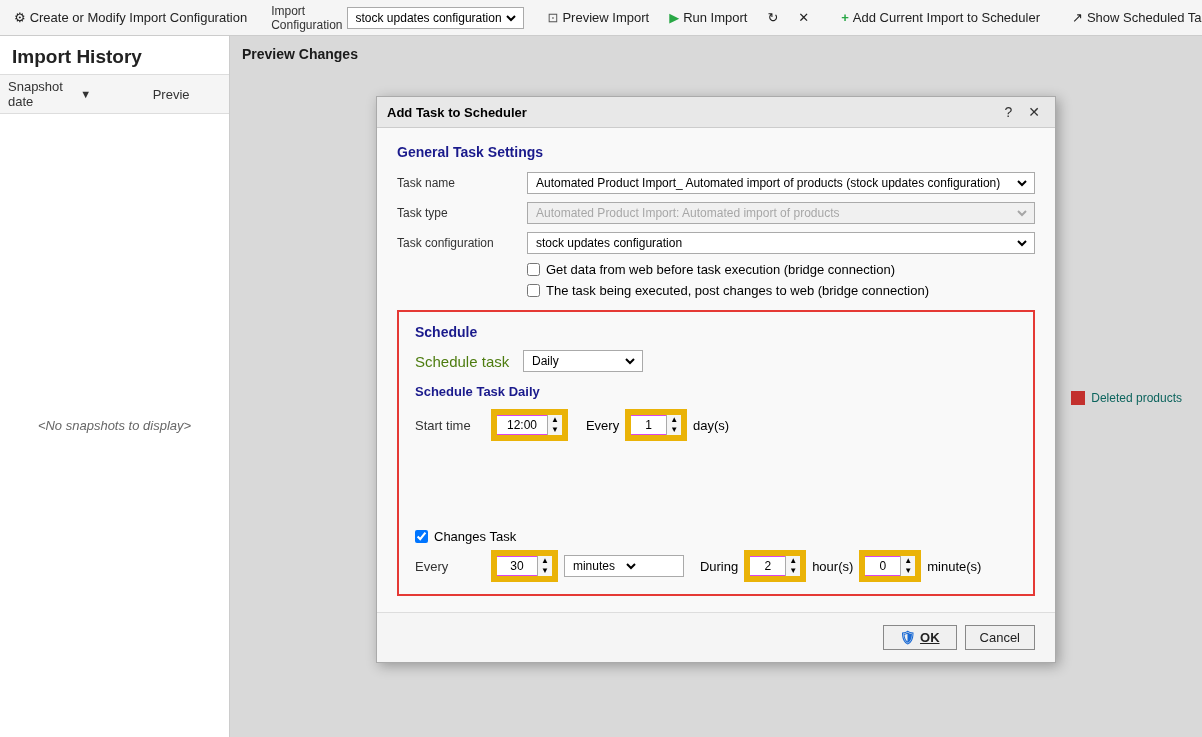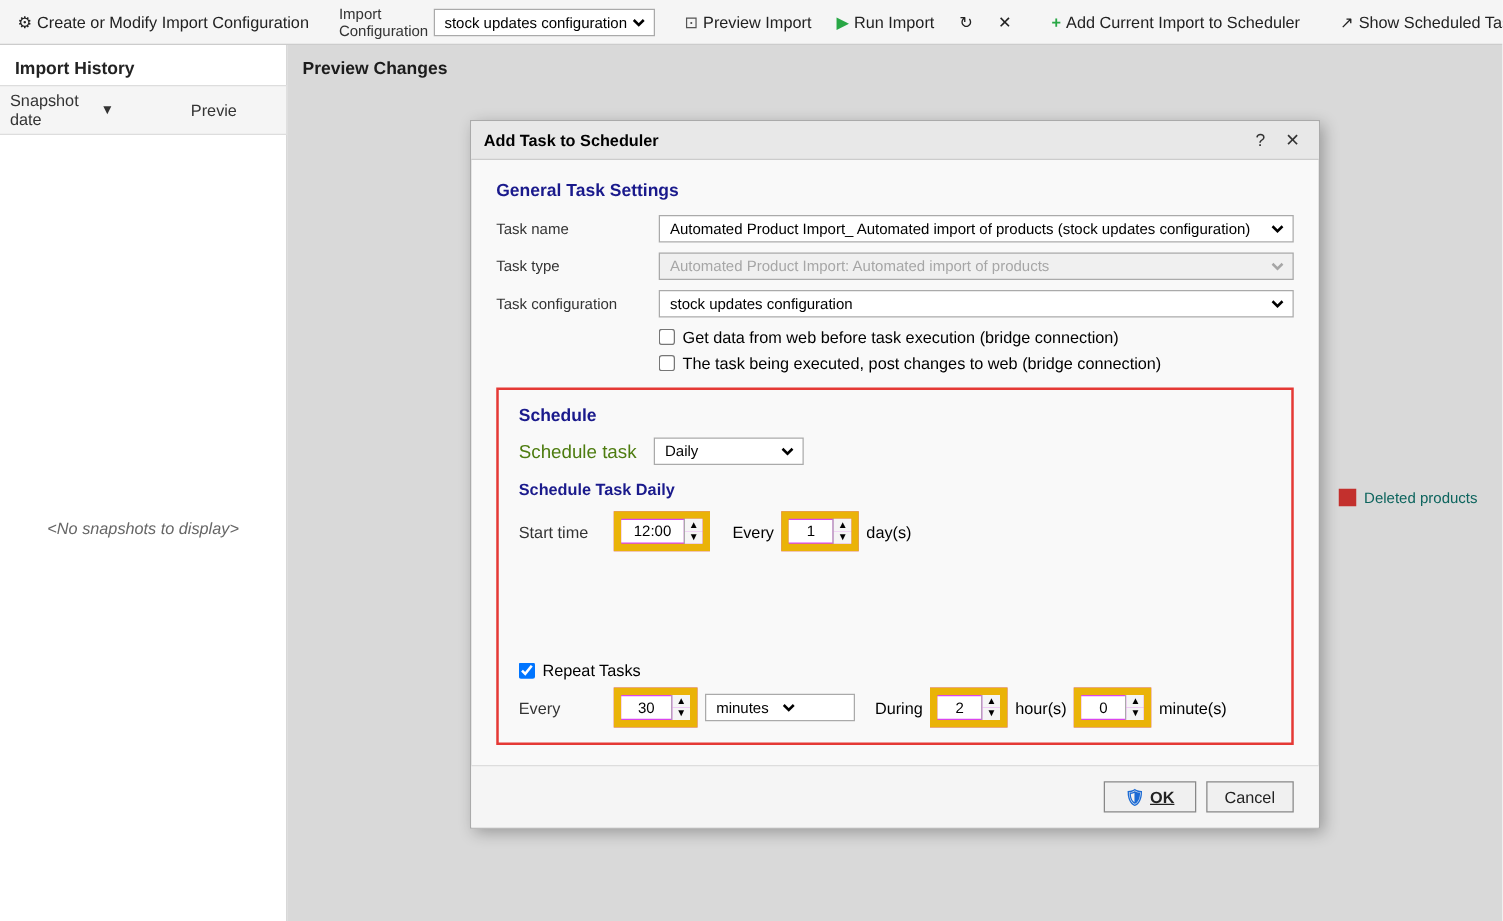--- a/index.html
+++ b/index.html
@@ -53,21 +53,21 @@
 
     
     .left-panel {
       width: 230px;
       background: #fff;
       border-right: 1px solid #ccc;
       display: flex;
       flex-direction: column;
     }
     .panel-title {
-      font-size: 14px;
+      font-size: 19px;
       font-weight: 600;
       padding: 10px 12px 6px;
       color: #222;
     }
     .panel-col-header {
       display: flex;
       align-items: center;
       padding: 4px 8px;
       background: #f5f5f5;
       border-top: 1px solid #ddd;
@@ -499,21 +499,21 @@
                   <button class="spinner-down">▼</button>
                 </div>
               </div>
               <span>day(s)</span>
             </div>
 
             <div class="schedule-spacer"></div>
 
             <div class="repeat-row">
               <input type="checkbox" checked="" style="">
-              <span>Repeat Tasks</span>
+              <span>Changes Task</span>
             </div>
 
             <div class="every-row">
               <span class="every-label">Every</span>
               <div class="spinner-control">
                 <input type="text" value="30" style="width: 40px;">
                 <div class="spinner-arrows">
                   <button class="spinner-up">▲</button>
                   <button class="spinner-down">▼</button>
                 </div>

